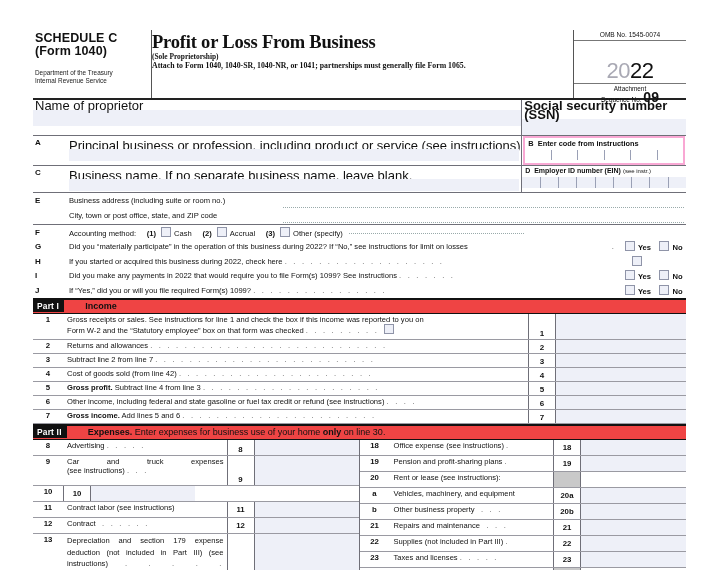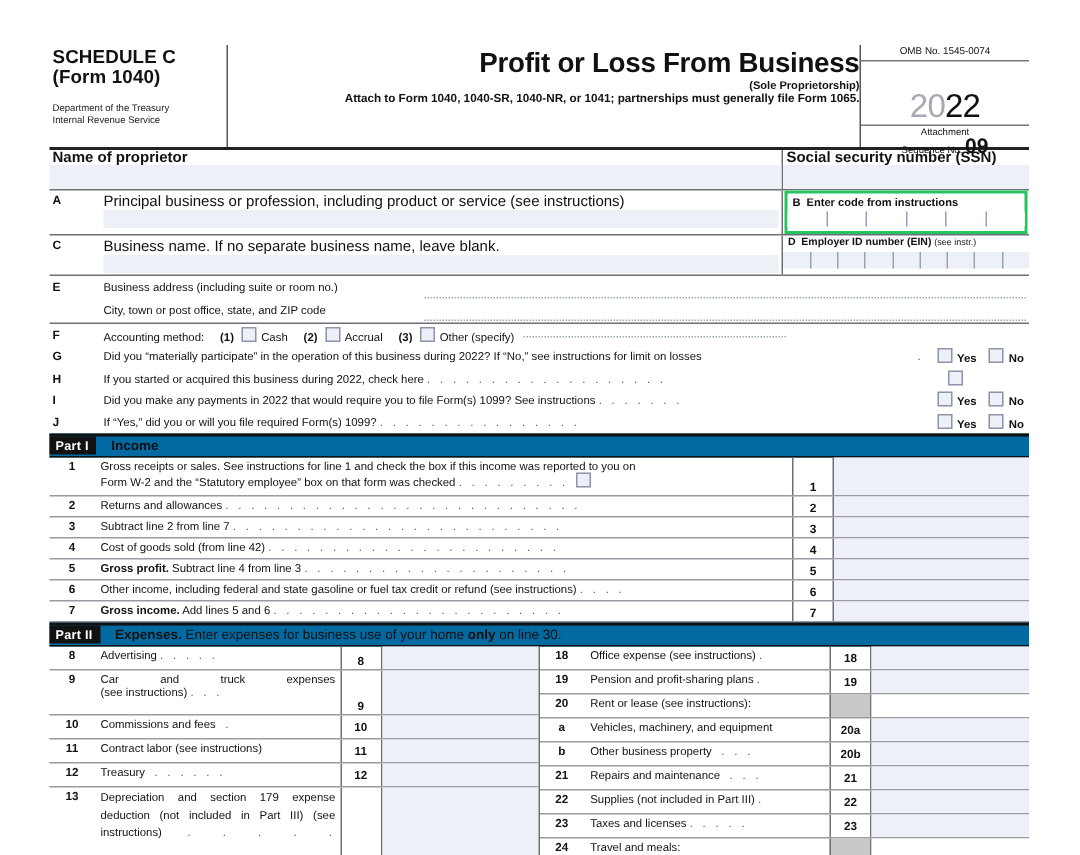--- a/index.html
+++ b/index.html
@@ -12,58 +12,58 @@
   .page{position:absolute;left:33px;top:30px;width:653px;height:545px;background:#fff;}
   .bold{font-weight:bold;}
   .fill{background:#eef0f8;}
   .grayfill{background:#c9c9c9;}
 
   
   .hdr{display:flex;height:68px;border-bottom:2.2px solid #222;}
   .hdr-left{width:112px;padding:2px 4px 0 2px;border-right:1.3px solid #555;}
   .hdr-sched{font-size:12.5px;font-weight:bold;line-height:12.5px;letter-spacing:.1px;}
   .hdr-dept{font-size:6.4px;line-height:7.6px;margin-top:12px;color:#222;}
-  .hdr-mid{flex:1;text-align:right;padding-top:2px;}
+  .hdr-mid{flex:1;text-align:left;padding-top:2px;font-family:Liberation Serif, serif;}
   .hdr-title{font-size:18.5px;font-weight:bold;line-height:20px;letter-spacing:-.2px;}
   .hdr-sub{font-size:7.4px;font-weight:bold;line-height:9px;}
   .hdr-goto{font-size:7.6px;font-weight:bold;font-style:italic;margin-top:5px;line-height:10px;}
   .hdr-attach{font-size:7.8px;font-weight:bold;line-height:10px;}
   .hdr-right{width:112px;border-left:1.3px solid #555;text-align:center;padding-top:1px;}
   .omb{font-size:6.6px;padding-bottom:2px;border-bottom:1px solid #777;}
   .yr{font-size:22px;font-weight:normal;line-height:25px;letter-spacing:-.5px;padding-top:1px;margin-top:16px;}
   .yr .y-lt{color:#a9a9b4;}
   .yr .y-dk{color:#111;}
   .att{font-size:6.4px;line-height:8px;border-top:1px solid #777;padding-top:1px;}
   .att .seq{font-size:14px;font-weight:bold;}
 
   
   .idblk{display:flex;border-bottom:1.4px solid #6f6f78;}
   .idleft{width:489px;border-right:1.4px solid #6f6f78;}
   .idright{width:164px;}
-  .cap{font-size:10px;padding:1px 0 0 2px;line-height:9px;font-weight:bold;}
+  .cap{font-size:13px;padding:1px 0 0 2px;line-height:9px;}
   .cell{height:26px;position:relative;}
   .ltr{position:absolute;left:2px;top:2px;font-size:8px;font-weight:bold;}
-  .ltxt{position:absolute;left:36px;top:2px;font-size:10px;}
+  .ltxt{position:absolute;left:36px;top:2px;font-size:13px;}
   .boxrow{display:flex;height:11px;}
   .boxrow .bx{flex:1;border-left:1px solid #9aa0b5;background:#eef0f8;}
   .boxrow .bx:first-child{border-left:none;}
-  .heavy{border:2px solid #22c55e;background:#fff;}
+  .heavy{border:2px solid #f9a8d4;background:#fff;}
 
   
   .qrow{display:flex;align-items:center;height:14.5px;font-size:7.6px;padding-left:2px;}
   .qltr{width:34px;font-weight:bold;font-size:8px;}
   .qtxt{flex:1;white-space:nowrap;overflow:hidden;}
   .ckb{display:inline-block;width:8px;height:8px;border:1px solid #8f94a8;background:#eef0f8;vertical-align:-1px;margin:0 3px;}
   .yn{width:33px;text-align:center;font-weight:bold;font-size:7.6px;}
   .dots{color:#555;letter-spacing:2.2px;}
 
   
-  .partbar{display:flex;align-items:center;height:13px;border-top:2.2px solid #111;border-bottom:1.4px solid #111;background:#0369a1;}
+  .partbar{display:flex;align-items:center;height:13px;border-top:2.2px solid #111;border-bottom:1.4px solid #111;background:#ef4444;}
   .badge{background:#111;color:#fff;font-size:8.4px;font-weight:bold;padding:1px 5px 1px 4px;margin-right:10px;letter-spacing:.2px;}
-  .partttl{font-size:9px;font-weight:bold;}
+  .partttl{font-size:9px;font-weight:bold;margin-left:11px;}
   .partttl span.norm{font-weight:normal;}
 
   
   .iline{display:flex;border-bottom:1px solid #9a9aa2;min-height:13px;}
   .inum{width:30px;text-align:center;font-size:7.8px;font-weight:bold;padding-top:1px;}
   .idesc{flex:1;font-size:7.6px;padding:1px 3px 0 4px;}
   .ibox{width:26px;border-left:1.4px solid #6f6f78;border-right:1.4px solid #6f6f78;
         text-align:center;font-size:8px;font-weight:bold;display:flex;align-items:flex-end;justify-content:center;padding-bottom:1px;}
   .iamt{width:130px;background:#eef0f8;}
 
@@ -307,35 +307,34 @@
         <div class="edesc">
           <div class="just">Car and truck expenses</div>
           <div><span>(see instructions)</span> <span class="dots">. . .</span></div>
         </div>
         <div class="ebox">9</div>
         <div class="eamt"></div>
       </div>
 
       <div class="erow" style="height:15px">
         <div class="enum">10</div>
-        <div class="edesc"><span>Commissions and fees</span> &nbsp; <span class="dots">.</span></div>
         <div class="ebox" style="align-items:center;padding-bottom:0">10</div>
         <div class="eamt"></div>
       </div>
 
       <div class="erow" style="height:15px">
         <div class="enum">11</div>
         <div class="edesc"><span>Contract labor (see instructions)</span></div>
         <div class="ebox" style="align-items:center;padding-bottom:0">11</div>
         <div class="eamt"></div>
       </div>
 
       <div class="erow" style="height:15px">
         <div class="enum">12</div>
-        <div class="edesc"><span>Treasury</span> &nbsp; <span class="dots">. . . . . .</span></div>
+        <div class="edesc"><span>Contract</span> &nbsp; <span class="dots">. . . . . .</span></div>
         <div class="ebox" style="align-items:center;padding-bottom:0">12</div>
         <div class="eamt"></div>
       </div>
 
       <div class="erow" style="height:58px">
         <div class="enum">13</div>
         <div class="edesc just" style="line-height:11.5px"><span>Depreciation and section 179 expense deduction (not included in Part III) (see instructions)</span> <span class="dots">. . . . .</span></div>
         <div class="ebox">13</div>
         <div class="eamt"></div>
       </div>

